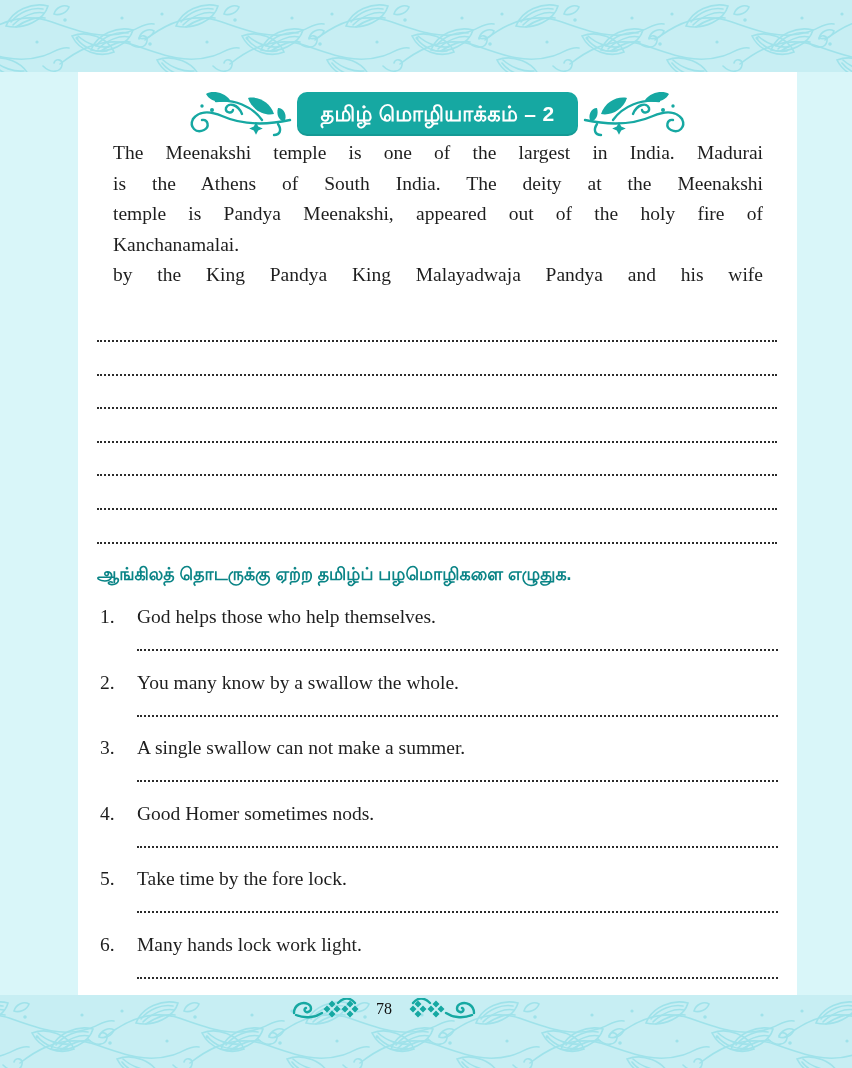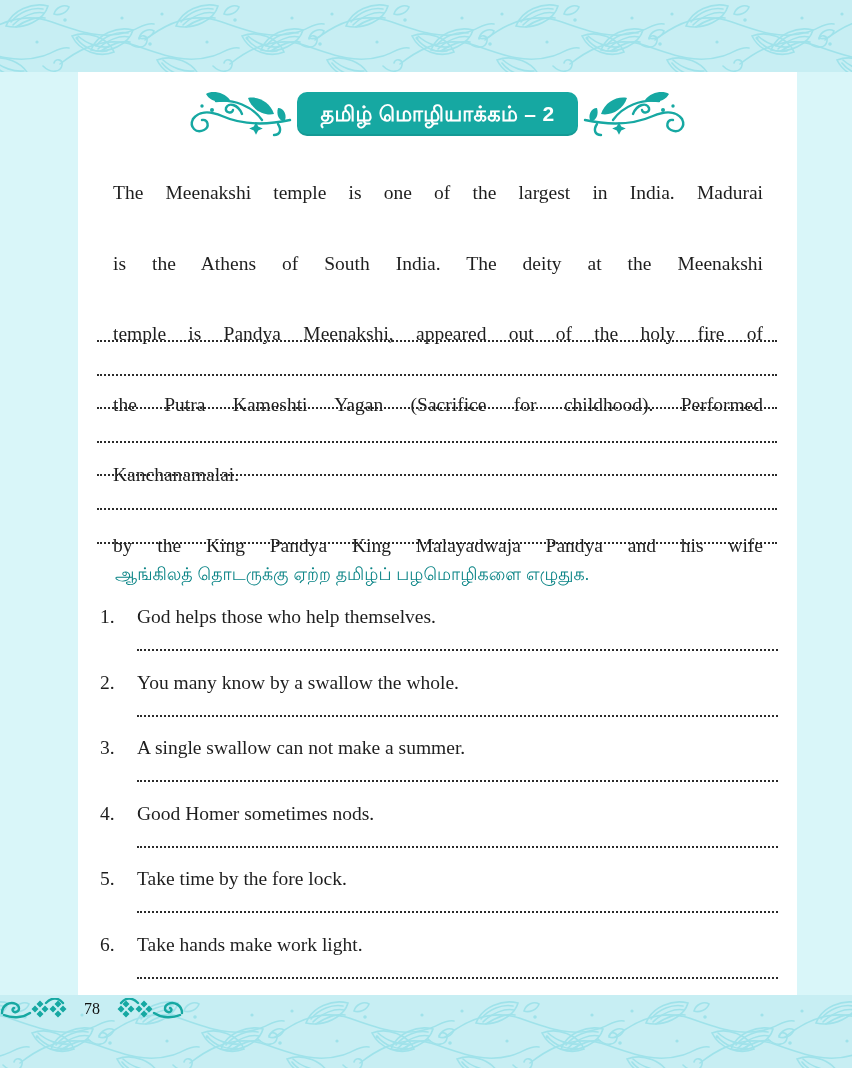--- a/index.html
+++ b/index.html
@@ -22,33 +22,33 @@
   .pat{stroke:var(--pattern);fill:none;stroke-width:1.6;stroke-linecap:round;}
   .patf{fill:var(--pattern);stroke:none;}
   .sheet{position:absolute;left:78px;top:72px;width:719px;height:923px;background:var(--page-bg);}
   .header-row{position:absolute;top:18px;left:0;width:100%;display:flex;justify-content:center;align-items:center;gap:5px;}
   .flourish{display:block;}
   .flourish.mirror{transform:scaleX(-1);}
   .flo{stroke:var(--accent);fill:none;stroke-width:2.4;stroke-linecap:round;}
   .flof{fill:var(--accent);stroke:none;}
   .badge{background:var(--accent);color:#fff;font-family:"Liberation Sans",sans-serif;font-weight:bold;font-size:21px;line-height:26px;padding:9px 24px;border-radius:10px;letter-spacing:.3px;white-space:nowrap;box-shadow:inset 0 -2px 0 rgba(0,0,0,.08);}
   .passage{position:absolute;top:66px;left:35px;width:650px;font-size:19.5px;line-height:30.5px;color:var(--text);}
-  .pline{text-align:justify;text-align-last:justify;margin-top:40px;}
+  .pline{text-align:justify;text-align-last:justify;}
   .pline.last{text-align-last:left;}
   .answers{position:absolute;top:253px;left:19px;width:680px;}
   .dotline{height:31.6px;border-bottom:2.4px dotted var(--dots);}
   .answers .dotline:first-child{height:15px;}
-  .instruction{position:absolute;top:490px;left:37px;width:680px;font-family:"Liberation Sans",sans-serif;font-weight:normal;font-size:17.5px;line-height:25px;color:var(--instruction);}
+  .instruction{position:absolute;top:490px;left:19px;width:680px;font-family:"Liberation Sans",sans-serif;font-weight:bold;font-size:17.5px;line-height:25px;color:var(--instruction);}
   .items{position:absolute;top:531px;left:22px;width:678px;}
   .item{margin-bottom:17.5px;}
   .item-row{display:flex;font-size:19.5px;line-height:28px;color:var(--text);}
   .item-num{width:37px;flex:none;}
   .item-text{flex:1;}
   .item .dotline2{height:18px;border-bottom:2.4px dotted var(--dots);margin-left:37px;width:641px;}
-  .footer{position:absolute;left:0;top:998px;width:768px;display:flex;justify-content:flex-start;align-items:center;gap:12px;}
+  .footer{position:absolute;left:0;top:998px;width:768px;display:flex;justify-content:center;align-items:center;gap:12px;}
   .page-num{font-size:16px;color:#111;}
   .ornament{display:block;}
   .ornament.mirror{transform:scaleX(-1);}
 </style>
 </head>
 <body>
 
 <div class="canvas">
 
   <svg class="band band-top" width="852" height="72" viewBox="0 0 852 72">
@@ -146,21 +146,20 @@
         <path class="flof" d="M36,32 l2.2,4.4 4.6,2 -4.6,2 -2.2,4.4 -2.2,-4.4 -4.6,-2 4.6,-2 Z"></path>
         <circle class="flof" cx="80" cy="20" r="2"></circle>
         <circle class="flof" cx="90" cy="16" r="1.7"></circle>
       </svg>
     </div>
 
     <div class="passage">
       <div class="pline">The Meenakshi temple is one of the largest in India. Madurai</div>
       <div class="pline">is the Athens of South India. The deity at the Meenakshi</div>
       <div class="pline">temple is Pandya Meenakshi, appeared out of the holy fire of</div>
-      <div class="pline">the Putra Kameshti Yagan (Sacrifice for childhood). Performed</div>
       <div class="pline last">Kanchanamalai.</div>
       <div class="pline">by the King Pandya King Malayadwaja Pandya and his wife</div>
     </div>
 
     <div class="answers">
       <div class="dotline"></div>
       <div class="dotline"></div>
       <div class="dotline"></div>
       <div class="dotline"></div>
       <div class="dotline"></div>
@@ -202,21 +201,21 @@
       <div class="item">
         <div class="item-row">
           <span class="item-num">5.</span>
           <span class="item-text">Take time by the fore lock.</span>
         </div>
         <div class="dotline2"></div>
       </div>
       <div class="item">
         <div class="item-row">
           <span class="item-num">6.</span>
-          <span class="item-text">Take hands make work light.</span>
+          <span class="item-text">Many hands lock work light.</span>
         </div>
         <div class="dotline2"></div>
       </div>
     </div>
 
   </div>
 
   <div class="footer">
     <svg class="ornament" width="72" height="22" viewBox="0 0 72 22">
       <path class="flo" d="M2,15 C2,7 10,3 16,6 C20,8 20,13 16,14 C13,15 11,11 14,10" stroke-width="2"></path>

